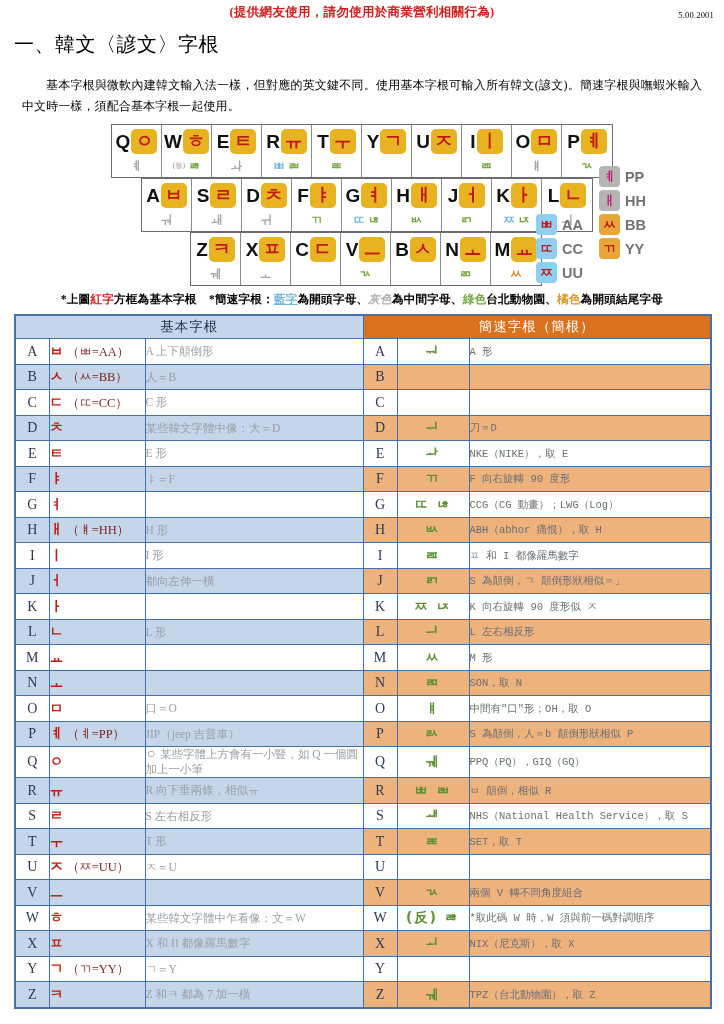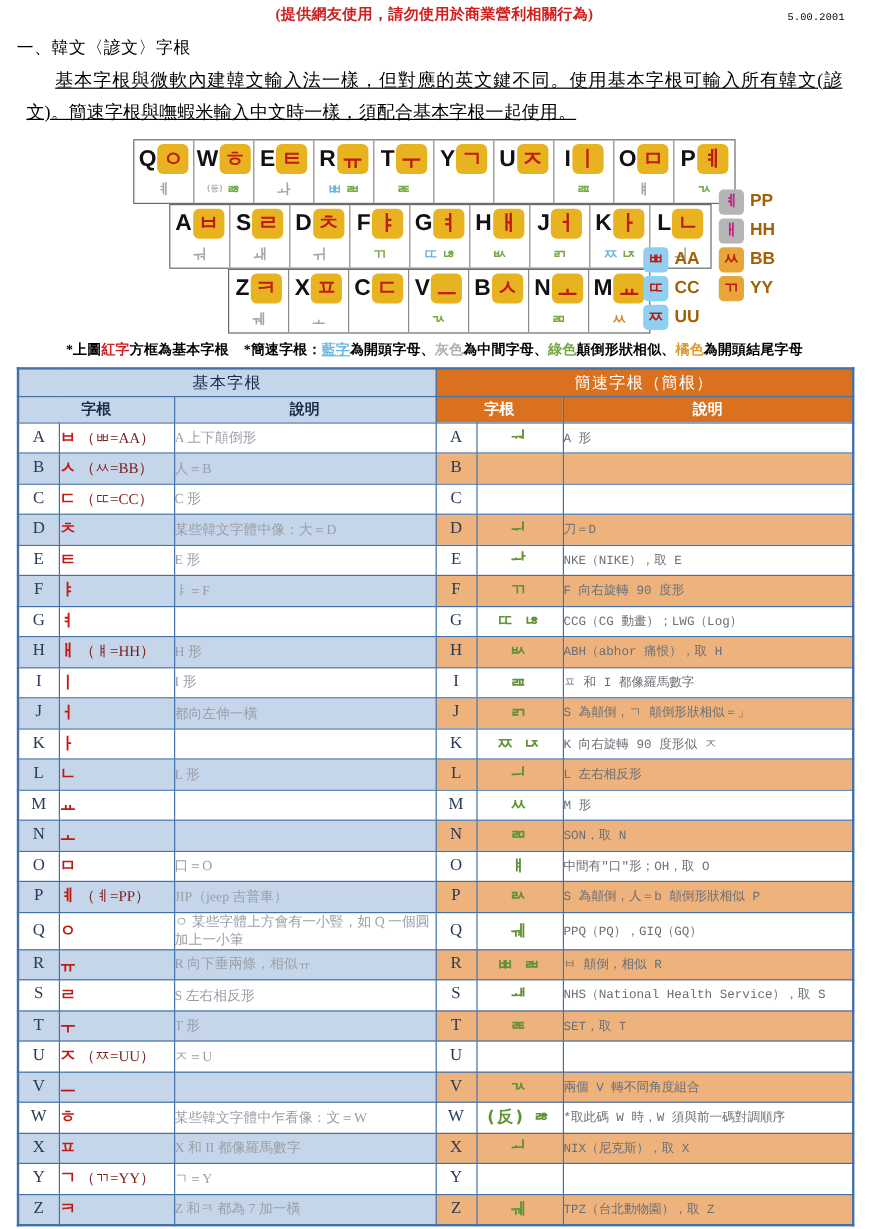--- a/index.html
+++ b/index.html
@@ -9,38 +9,38 @@
     background:#ffffff;
     font-family:"Liberation Serif","DejaVu Serif",serif;
     color:#000;
     position:relative;
     overflow:hidden;
   }
   .page{ position:relative; width:724px; height:1024px; padding:0; box-sizing:border-box; }
 
   
   .version{
-    position:absolute; right:20px; top:6px;
+    position:absolute; right:10px; top:6px;
     font-size:8.5px; letter-spacing:.2px;
-    font-family:Liberation Mono, monospace;
+    font-family:Liberation Serif, serif;
   }
   .doc-title{
     text-align:center; font-size:19px; font-weight:bold;
     padding-top:8px; letter-spacing:1px;
   }
   .doc-subtitle{
     text-align:center; font-size:12.5px; font-weight:bold;
     color:#d02020; margin-top:4px; letter-spacing:.3px;
   }
   .section-heading{
-    font-size:14px; margin:10px 12px 0 14px; letter-spacing:.5px;
+    font-size:20px; margin:10px 12px 0 14px; letter-spacing:.5px;
   }
   .intro{
-    font-size:15px; line-height:1.72; margin:7px 22px 0 22px;
-    text-align:justify; text-indent:24px; letter-spacing:.1px;text-decoration:underline;
+    font-size:12px; line-height:1.72; margin:17px 22px 0 22px;
+    text-align:justify; text-indent:24px; letter-spacing:.1px;
   }
 
   
   .kb-wrap{ position:relative; margin-top:8px; height:165px; }
   .kb-row{ display:flex; justify-content:center; }
   .kb-row.r1{ margin-left:0px; }
   .kb-row.r2{ margin-left:10px; }
   .kb-row.r3{ margin-left:8px; }
   .keys{
     display:flex;
@@ -99,31 +99,31 @@
     display:inline-flex; align-items:center; justify-content:center;
     width:21px; height:21px; border-radius:4px;
     font-size:13px; font-weight:bold; line-height:1;
     font-family:"DejaVu Sans","Liberation Sans",sans-serif;
   }
   .chip-blue{ background:#8fd0f2; color:#c01a12; }
   .chip-gray{ background:#b5b5b5; color:#c0237f; }
   .chip-orange{ background:#e8a63a; color:#c01a12; }
   .leg-lab{
     font-family:"Liberation Sans","DejaVu Sans",sans-serif;
-    font-size:14.5px; font-weight:600; color:#a16207;
+    font-size:14.5px; font-weight:600; color:#737373;
   }
 
   
   .kb-note{
     text-align:center; font-size:11.6px; font-weight:bold;
     margin-top:3px; letter-spacing:.2px;
   }
   .n-red{ color:#d02020; }
   .n-blue{ color:#6fb6de;text-decoration:underline; }
-  .n-gray{ color:#b0b0b0; }
+  .n-gray{ color:#b0b0b0;font-style:italic; }
   .n-green{ color:#76a844; }
   .n-orange{ color:#e09b33; }
 
   
   .tbl-wrap{ margin:7px 14px 0 14px; }
   table.main{
     border-collapse:collapse; width:696px;
     table-layout:fixed;
     border:2px solid #4472a8;
   }
@@ -487,44 +487,38 @@
             <span class="leg-lab">UU</span>
           </div>
           <div>&nbsp;</div>
         </div>
     </div>
   </div>
 
   <div class="kb-note">
     <span>*上圖</span><span class="n-red">紅字</span><span>方框為基本字根</span>
     &nbsp;&nbsp;
-    <span>*簡速字根：</span><span class="n-blue">藍字</span><span>為開頭字母、</span><span class="n-gray">灰色</span><span>為中間字母、</span><span class="n-green">綠色</span><span>顛倒形狀相似、</span><span class="n-orange">橘色</span><span>為開頭結尾字母</span>
+    <span>*簡速字根：</span><span class="n-blue">藍字</span><span>為開頭字母、</span><span class="n-gray">灰色</span><span>為中間字母、</span><span class="n-green">綠色</span><span>台北動物園、</span><span class="n-orange">橘色</span><span>為開頭結尾字母</span>
   </div>
 
   <div class="tbl-wrap">
     <table class="main">
       <colgroup>
         <col class="c-key">
           <col class="c-root">
           <col class="c-desc">
         <col class="c-key2">
           <col class="c-root2">
           <col class="c-desc2">
       </colgroup>
       <thead>
         <tr>
           <th class="hdr-basic" colspan="3">基本字根</th>
           <th class="hdr-simple" colspan="3">簡速字根（簡根）</th>
         </tr>
-        <tr>
-          <th class="sub-basic" colspan="2">字根</th>
-          <th class="sub-basic">說明</th>
-          <th class="sub-simple" colspan="2">字根</th>
-          <th class="sub-simple">說明</th>
-        </tr>
       </thead>
       <tbody id="tbody-rows">
           <tr class="r-odd">
             <td class="b-key">A</td>
             <td class="b-root"><span>ㅂ</span><span class="eqn"> （ㅃ=AA）</span></td>
             <td class="b-desc">A 上下顛倒形</td>
             <td class="s-key">A</td>
             <td class="s-root s-dark">ᅯ</td>
             <td class="s-desc">A 形</td>
           </tr>

